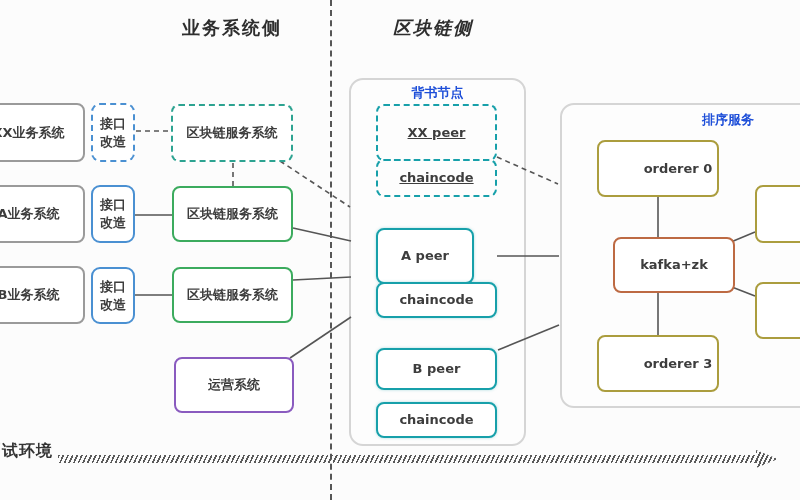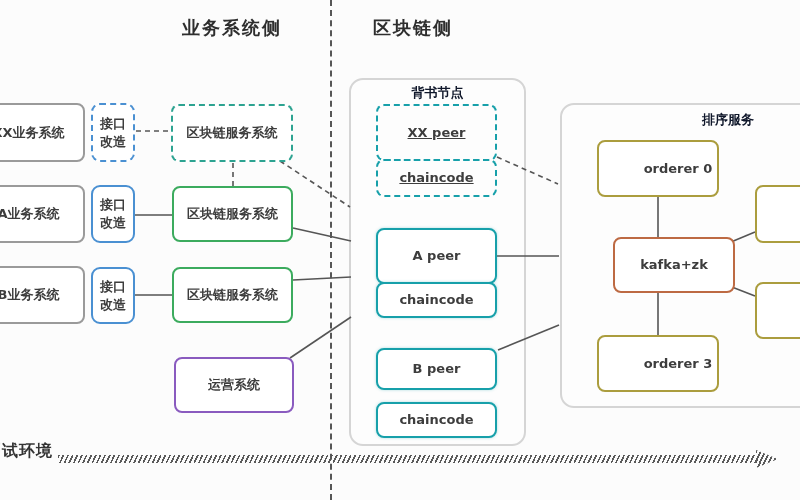--- a/index.html
+++ b/index.html
@@ -4,26 +4,26 @@
 <style>
   html,body{margin:0;padding:0;background:#fff;}
   .stage{
     position:relative;width:800px;height:500px;overflow:hidden;
     background:#fcfcfc;
     font-family:"DejaVu Sans","Liberation Sans",sans-serif;
     color:var(--text,#3d3d3d);
   }
   .hdr{position:absolute;font-size:18px;font-weight:700;letter-spacing:2px;color:#2e2e2e;}
   .hdr-left{left:152px;top:16px;width:160px;text-align:center;}
-  .hdr-right{left:353px;top:16px;width:120px;text-align:center;}
+  .hdr-right{left:353px;top:16px;width:120px;text-align:right;font-style:italic;}
 
   .panel{position:absolute;background:#fdfdfd;border:2px solid var(--panel-border,#d5d5d5);border-radius:14px;box-sizing:border-box;z-index:0;}
   .endorse-panel{left:349px;top:78px;width:177px;height:368px;}
   .order-panel{left:560px;top:103px;width:255px;height:305px;}
-  .panel-title{position:absolute;font-size:13px;font-weight:700;color:#0f172a;z-index:2;}
+  .panel-title{position:absolute;font-size:13px;font-weight:700;color:#1d4ed8;z-index:2;}
 
   .wires{position:absolute;left:0;top:0;z-index:1;}
   .wire{stroke:var(--line,#555);stroke-width:1.6;fill:none;}
   .wire.dash{stroke-dasharray:5 4;}
 
   .node{
     position:absolute;box-sizing:border-box;background:#fff;border-radius:8px;
     display:flex;align-items:center;justify-content:center;text-align:center;
     font-size:13px;font-weight:600;color:#3d3d3d;z-index:2;line-height:1.35;
   }
@@ -95,21 +95,21 @@
   <div class="node sysbox" style="left:-28px;top:266px;width:113px;height:58px;">B业务系统</div>
   <div class="node adapter" style="left:91px;top:267px;width:44px;height:57px;">接口
 改造</div>
   <div class="node service" style="left:172px;top:267px;width:121px;height:56px;">区块链服务系统</div>
 
   <div class="node opbox" style="left:174px;top:357px;width:120px;height:56px;">运营系统</div>
 
   <div class="node peer dashed" style="left:376px;top:104px;width:121px;height:57px;">XX peer</div>
   <div class="node peer dashed" style="left:376px;top:159px;width:121px;height:38px;">chaincode</div>
 
-  <div class="node peer" style="left:376px;top:228px;width:121px;height:56px;">A peer</div>
+  <div class="node peer" style="left:376px;top:228px;width:98px;height:56px;">A peer</div>
   <div class="node peer" style="left:376px;top:282px;width:121px;height:36px;">chaincode</div>
 
   <div class="node peer" style="left:376px;top:348px;width:121px;height:42px;">B peer</div>
   <div class="node peer" style="left:376px;top:402px;width:121px;height:36px;">chaincode</div>
 
   <div class="node olive" style="left:597px;top:140px;width:122px;height:57px;">orderer 0</div>
   <div class="node orange" style="left:597px;top:237px;width:122px;height:56px;">kafka+zk</div>
   <div class="node olive" style="left:597px;top:335px;width:122px;height:57px;">orderer 3</div>
   <div class="node olive" style="left:755px;top:185px;width:122px;height:58px;">orderer 1</div>
   <div class="node olive" style="left:755px;top:282px;width:122px;height:57px;">orderer 2</div>

